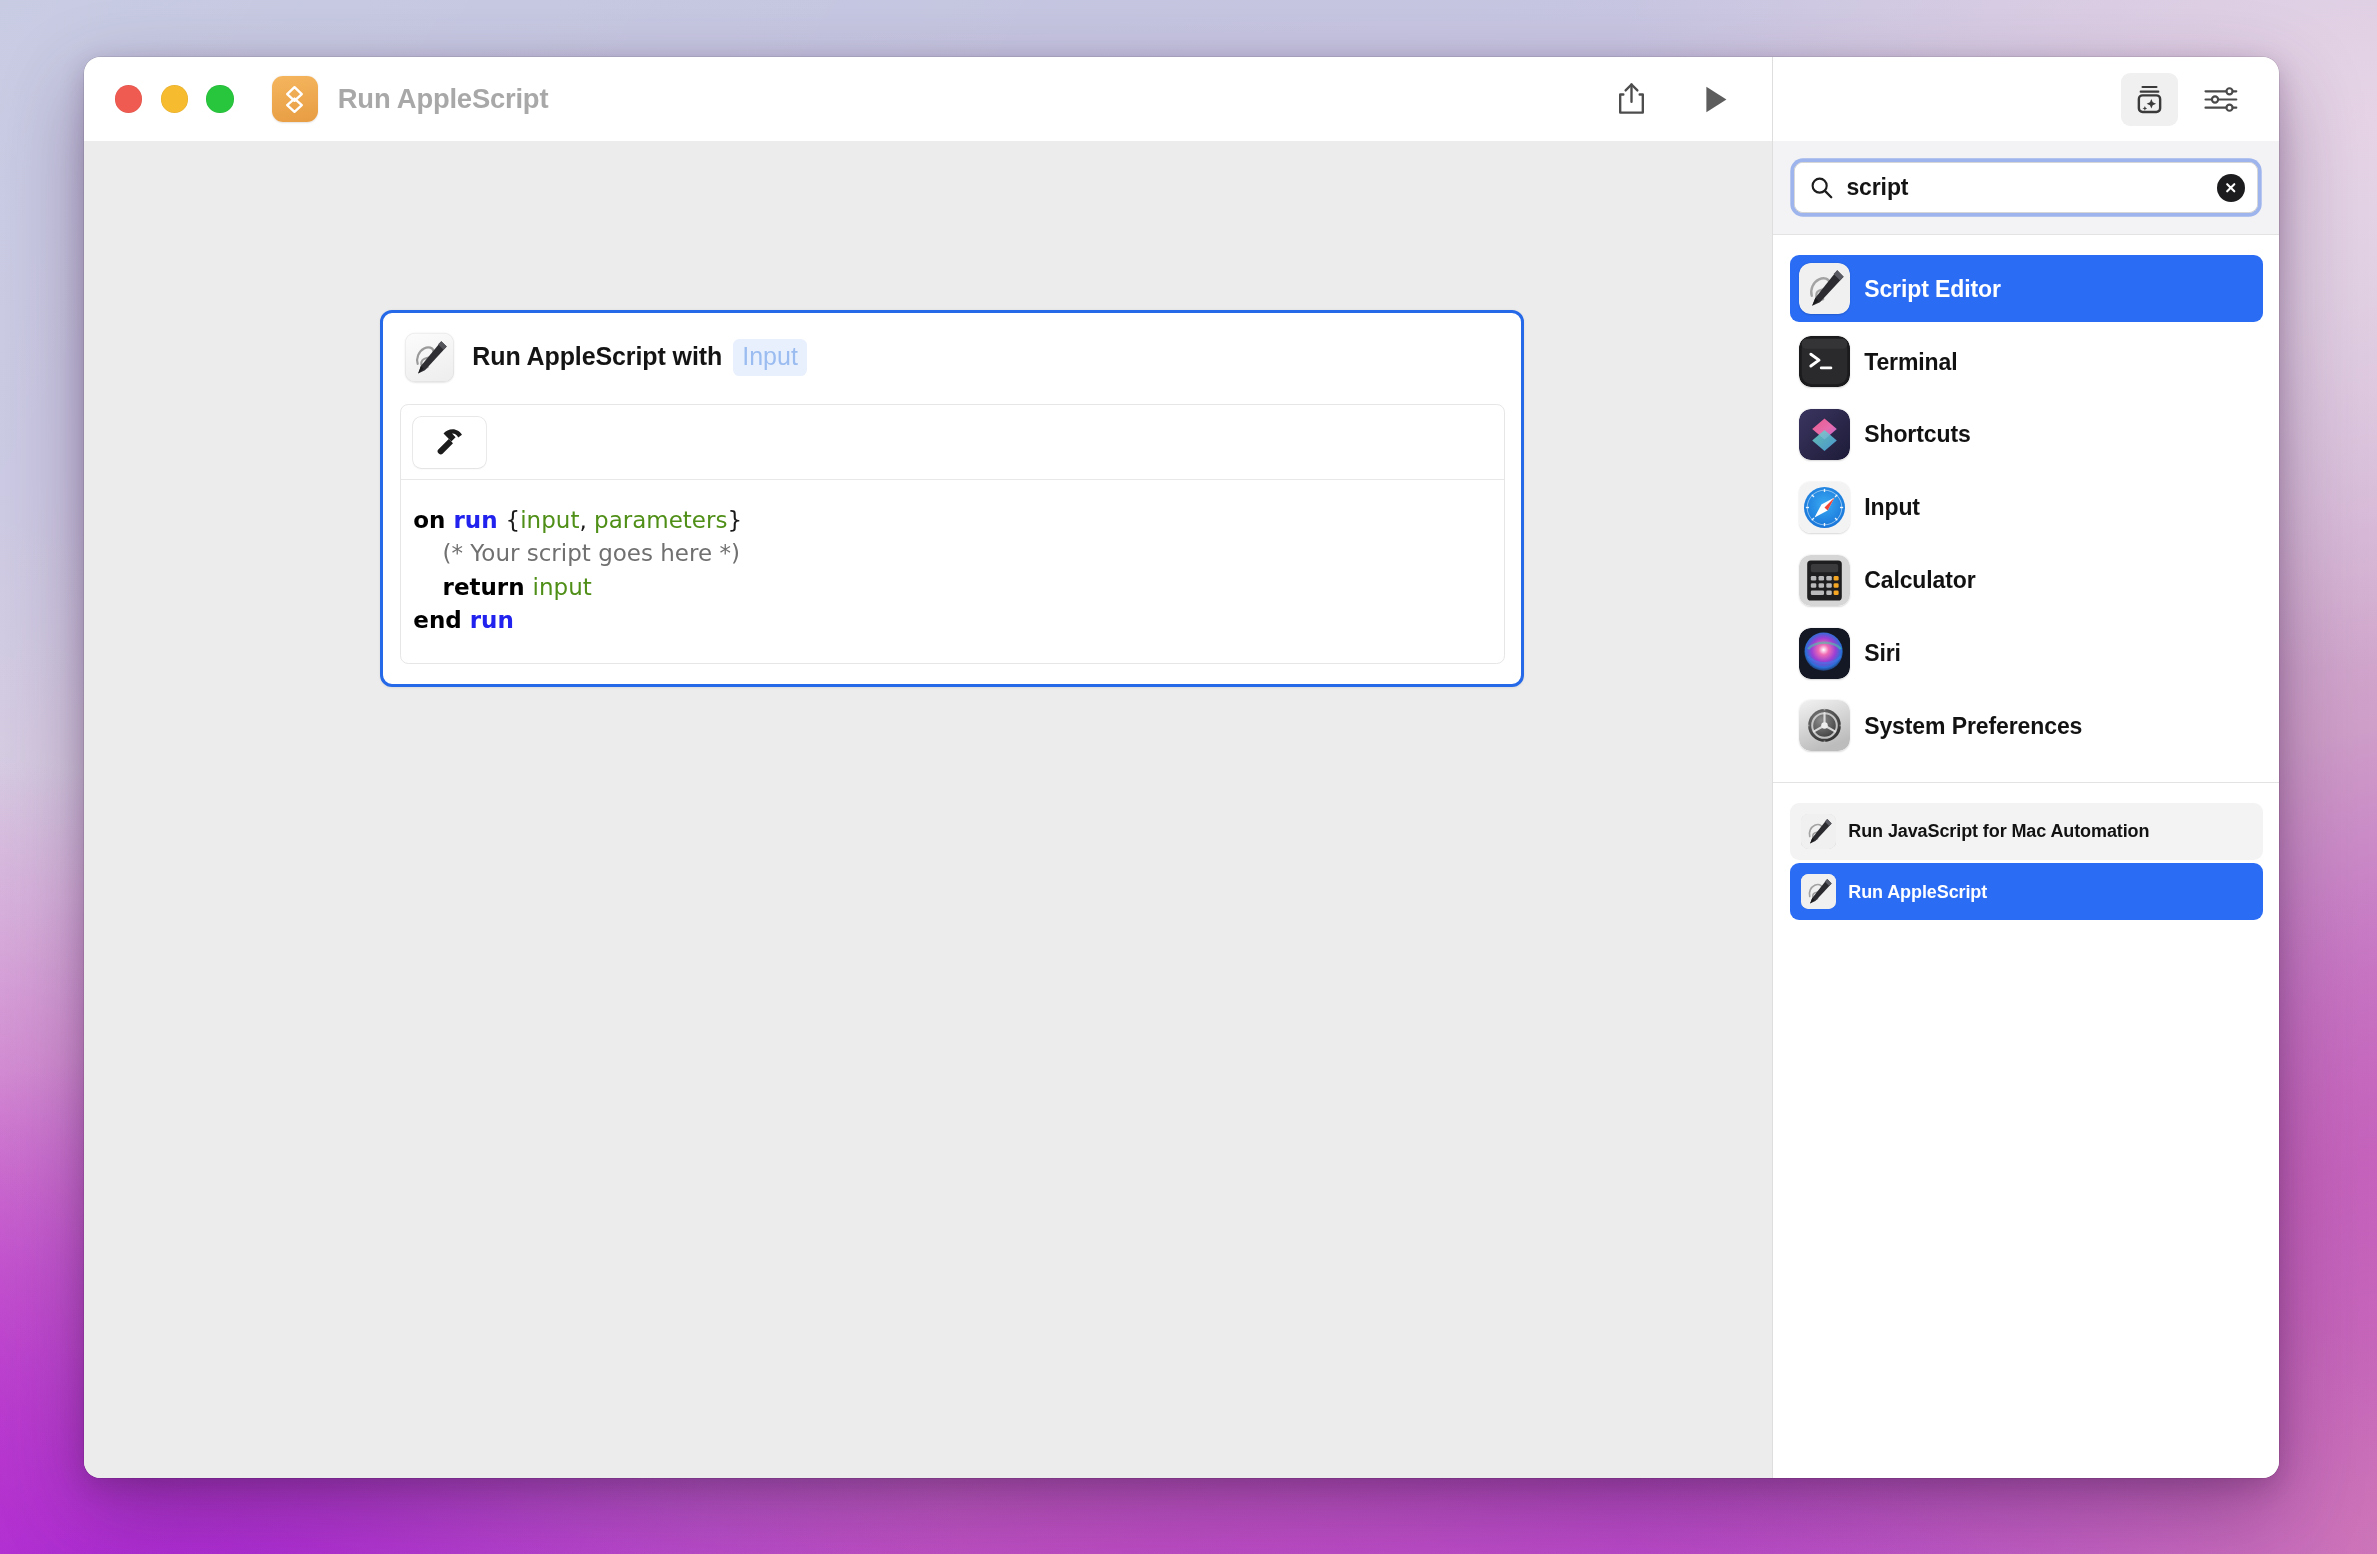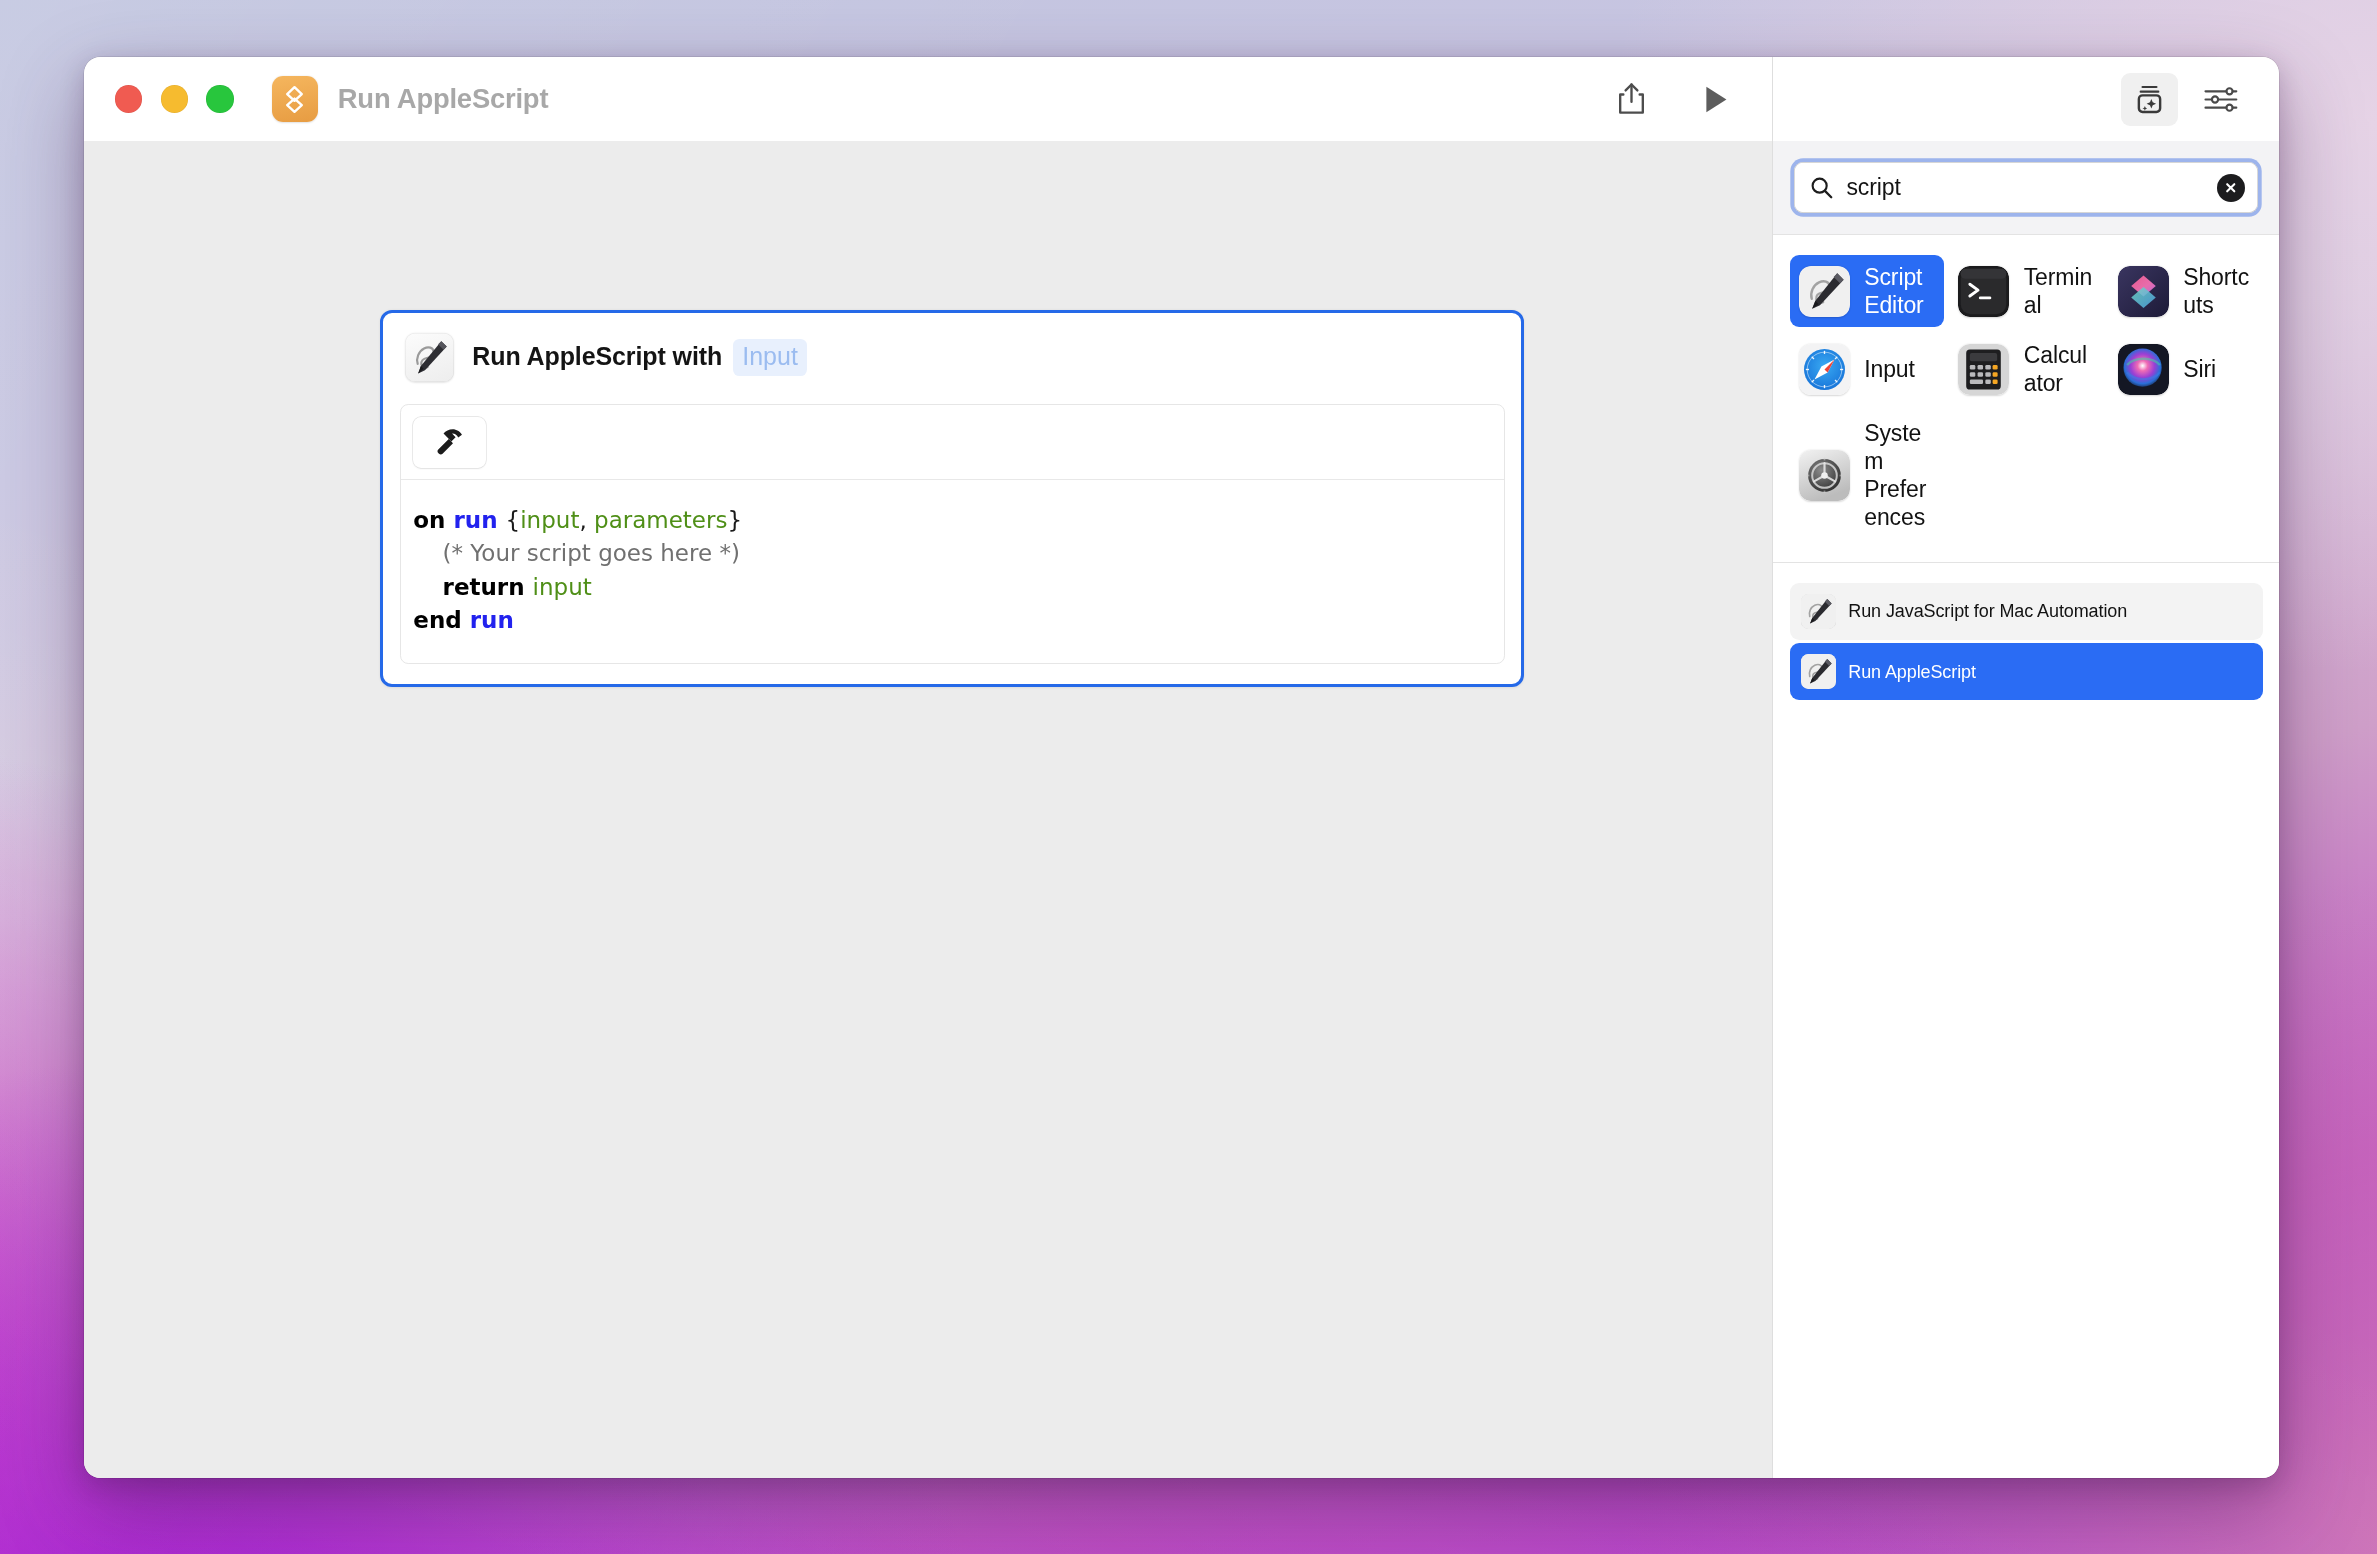--- a/index.html
+++ b/index.html
@@ -225,20 +225,21 @@
 
   
   #sidebar {
     width: 507px;
     flex: 0 0 507px;
     background: #ffffff;
     border-left: 1.4px solid #dedede;
     display: flex;
     flex-direction: column;
     min-height: 0;
+    font-weight: bold;
   }
   #search-area {
     background: #f3f3f5;
     padding: 21px 21px 21px 21px;
     border-bottom: 0.9px solid #e3e3e3;
   }
   #search-field {
     height: 51px;
     background: #ffffff;
     border-radius: 9.1px;
@@ -259,21 +260,21 @@
     border-radius: 50%;
     background: #1c1c1e;
     display: flex; align-items: center; justify-content: center;
     flex: 0 0 auto;
     cursor: default;
   }
 
   #app-grid {
     padding: 20px 16.5px 22px 16.5px;
     display: grid;
-    grid-template-columns: 1fr 1fr 1fr;
+    grid-template-columns: 1fr;
     column-gap: 5.5px;
     row-gap: 5.5px;
     align-content: start;
     border-bottom: 1.4px solid #e3e3e3;
   }
   .app-cell {
     display: flex;
     align-items: center;
     gap: 14.6px;
     padding: 8.2px 9.1px;

